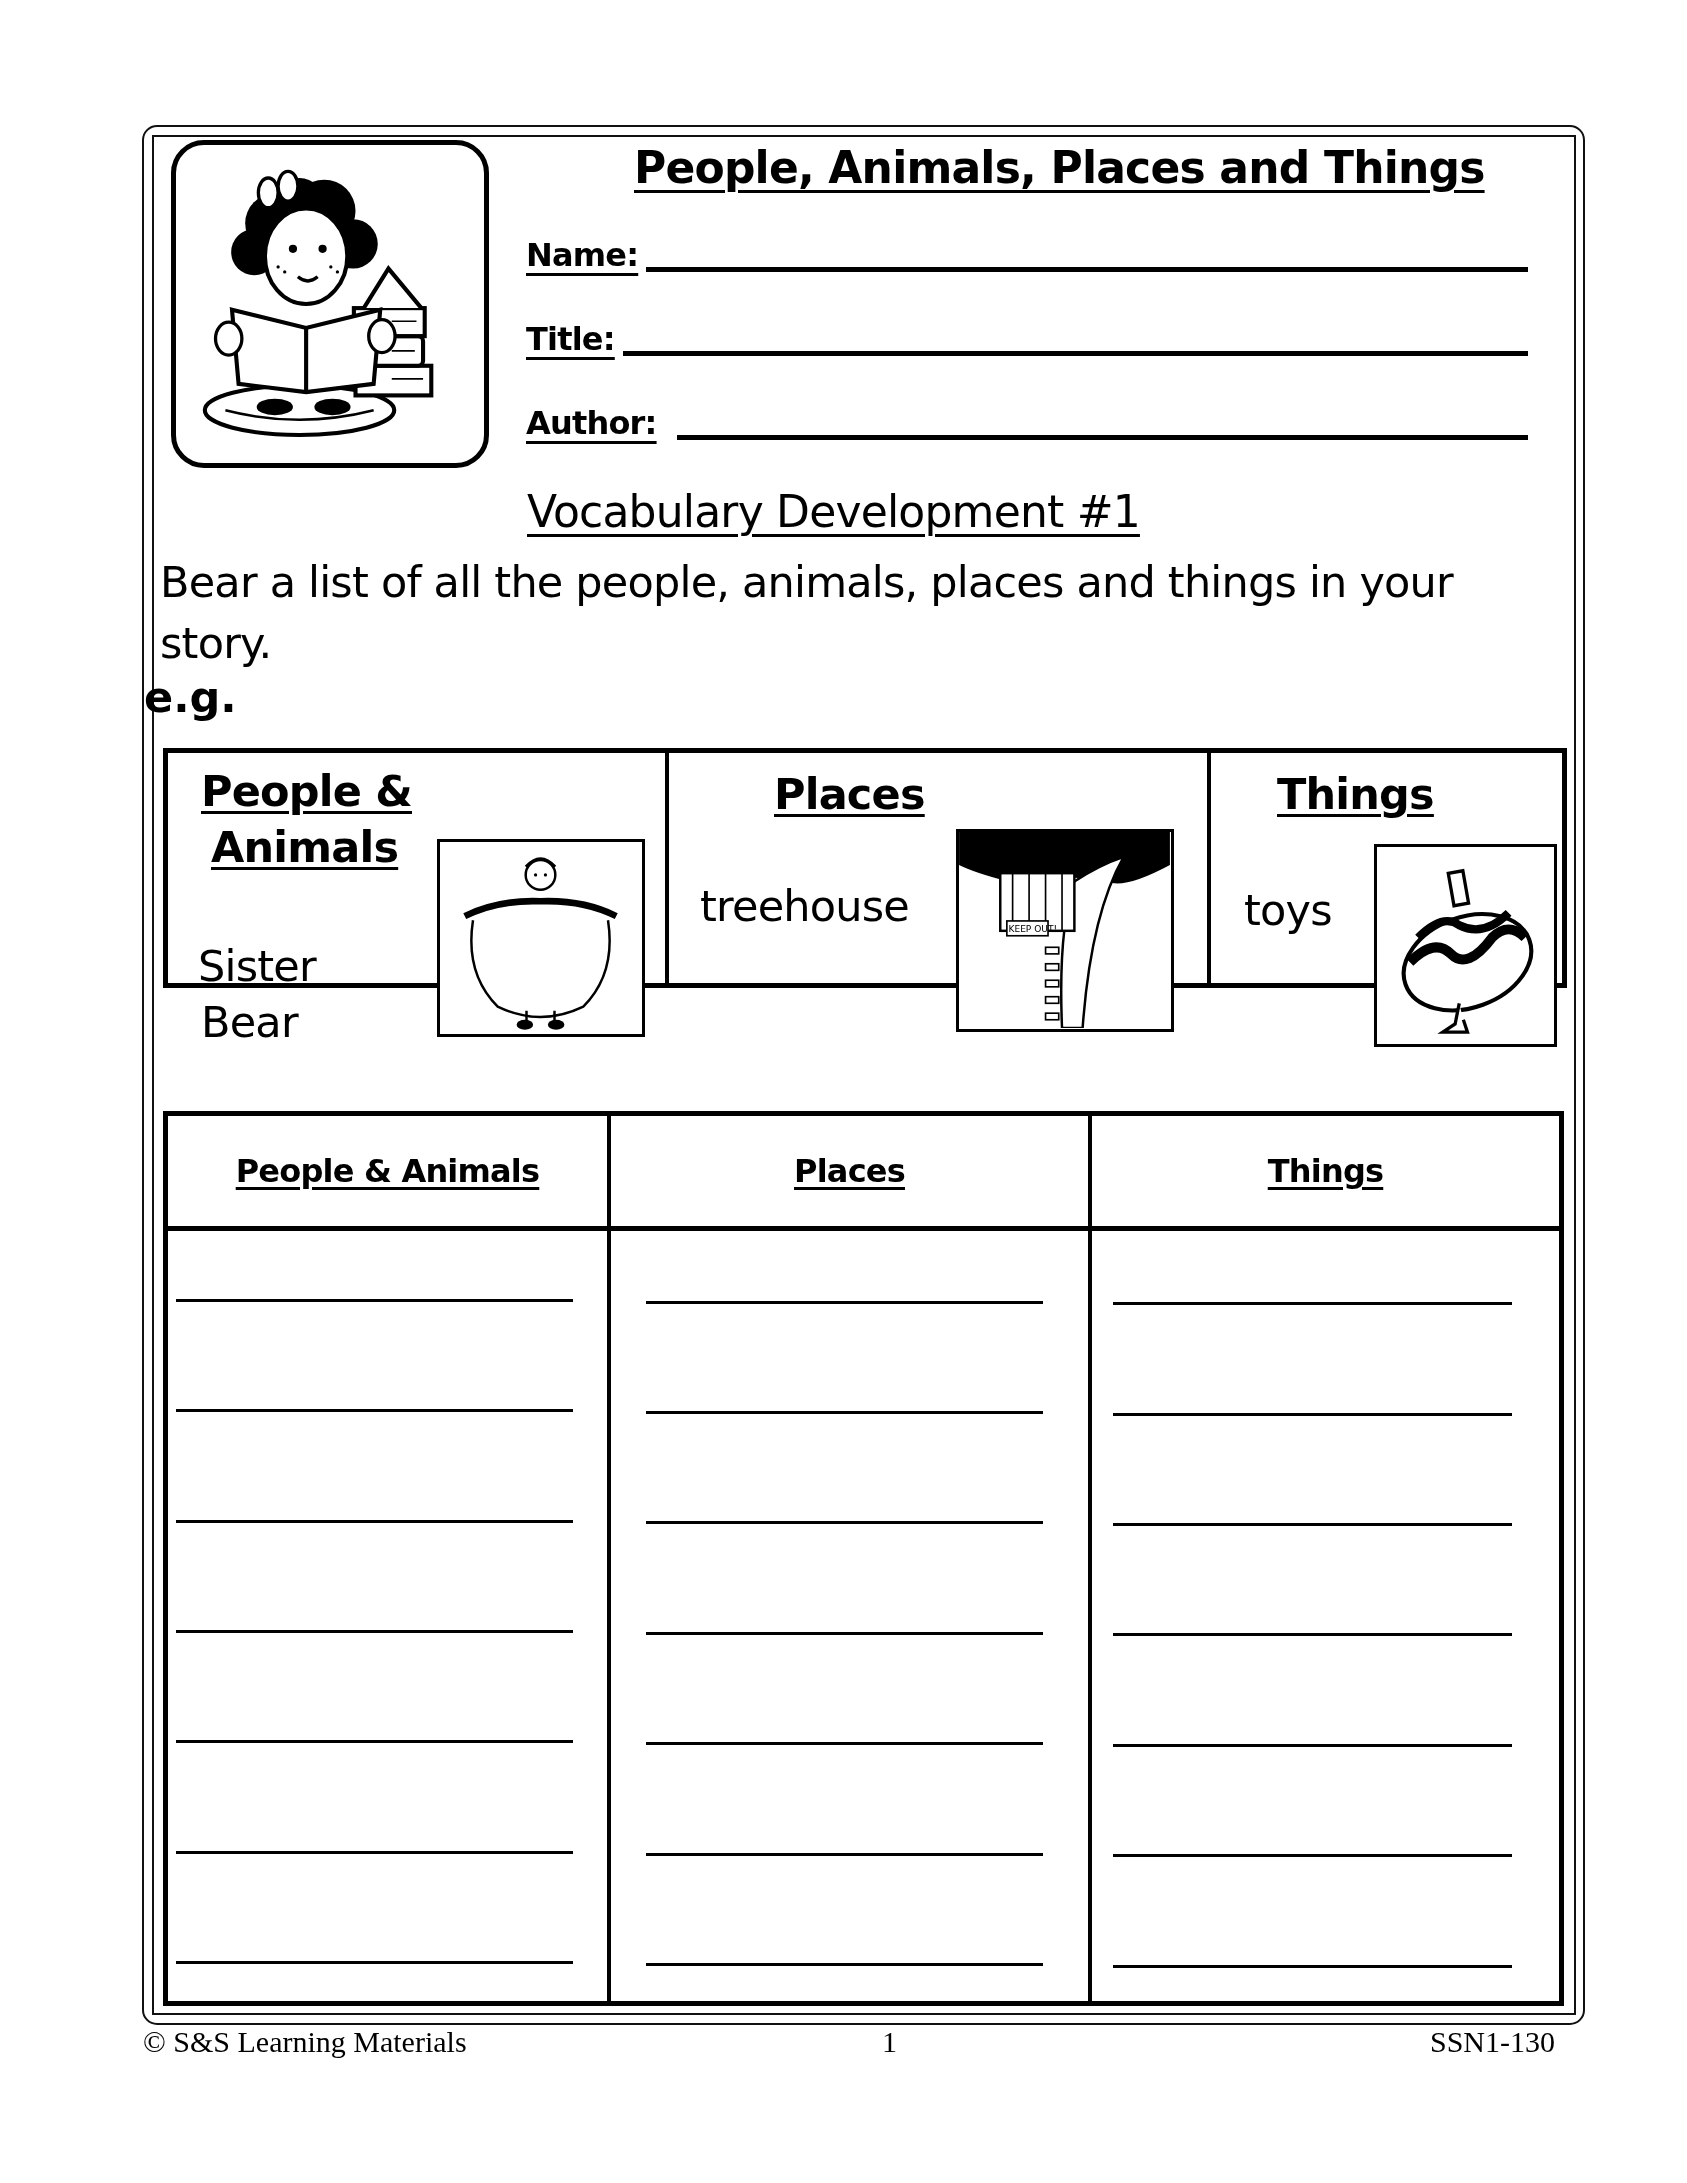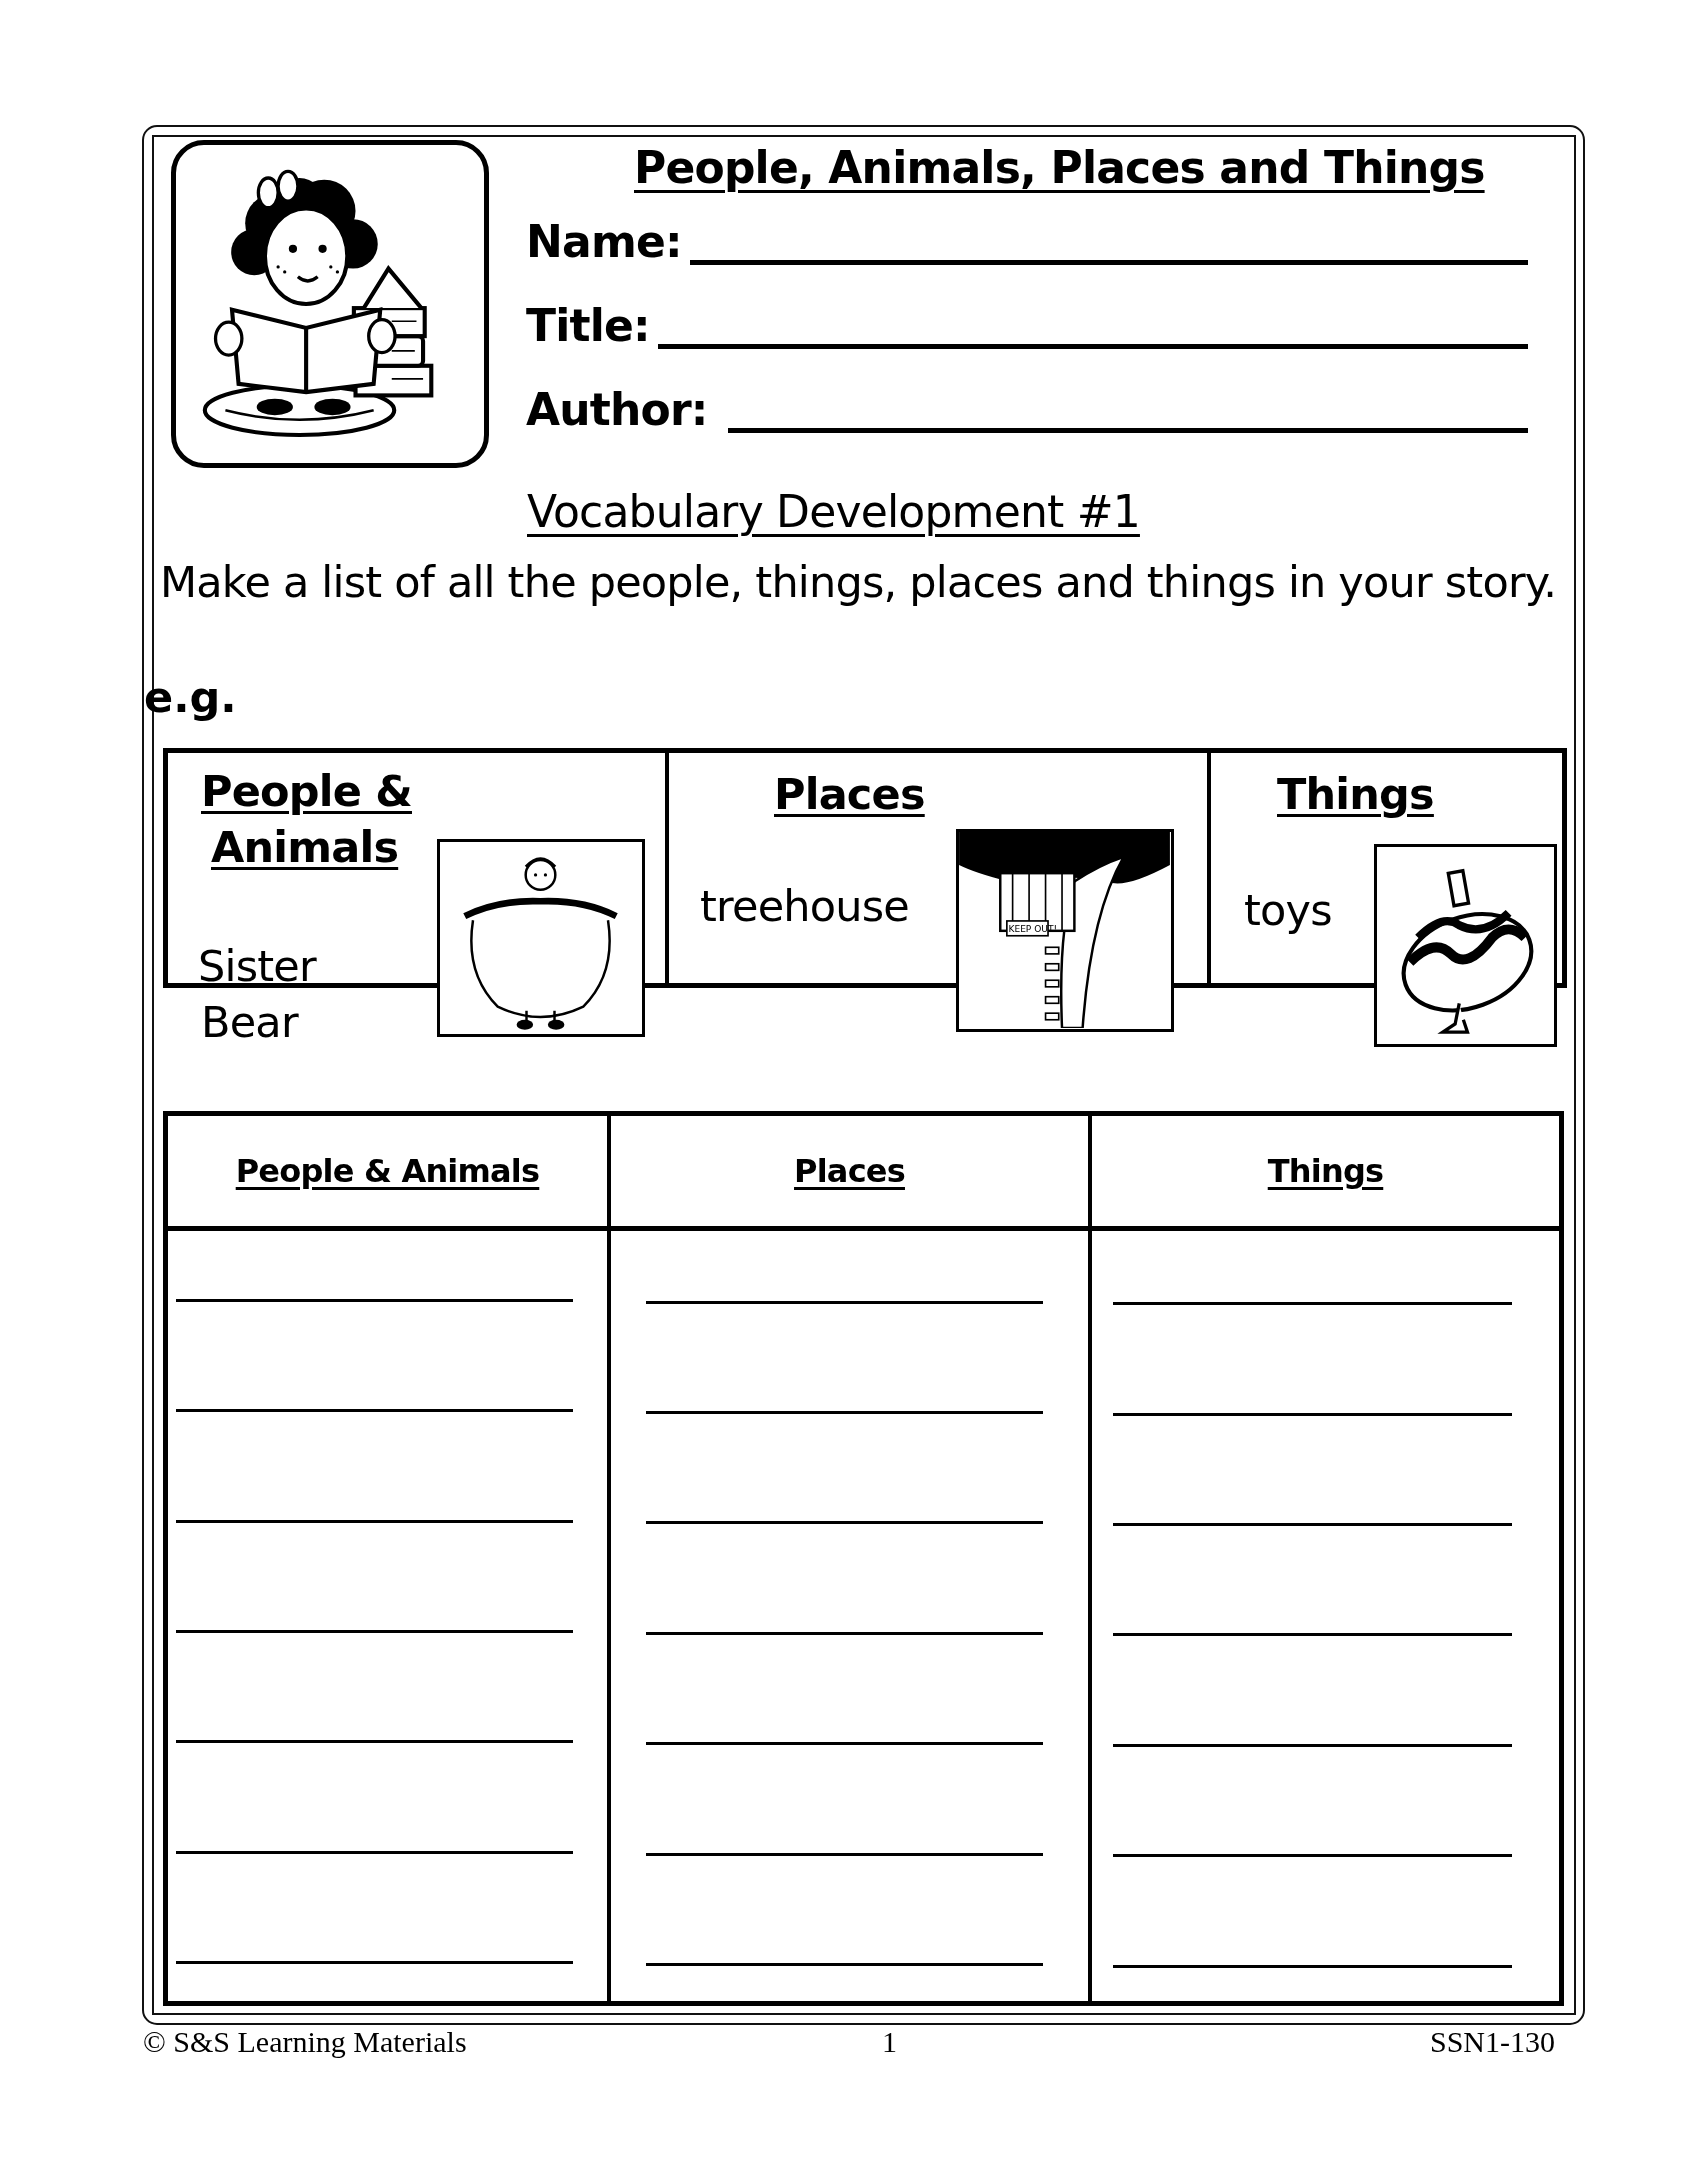--- a/index.html
+++ b/index.html
@@ -23,23 +23,24 @@
       border: 5px solid #000; border-radius: 33px; box-sizing: border-box;
       background: #fff; overflow: hidden;
     }
     .title {
       left: 634px; top: 142px; font-weight: bold; font-size: 44px;
       text-decoration: underline; text-decoration-thickness: 3.3px; text-underline-offset: 6.6px;
       letter-spacing: -0.8px; white-space: nowrap;
     }
     .field-row { left: 526px; display: flex; align-items: flex-end; width: 1002px; }
     .field-label {
-      font-weight: bold; font-size: 44px; letter-spacing: -0.8px;
-      text-decoration-thickness: 3.3px; text-underline-offset: 6.6px;
+      font-weight: bold; font-size: 32px; letter-spacing: -0.8px;
+      text-decoration: underline; text-decoration-thickness: 3.3px; text-underline-offset: 6.6px;
       white-space: nowrap;
+      margin-top: 20px;
     }
     .field-line {
       flex: 1; height: 0; border-bottom: 5px solid #000; margin-left: 8.2px; margin-bottom: 1.6px;
     }
     .section-title {
       left: 527px; top: 486px; font-weight: normal; font-size: 44px; letter-spacing: -0.8px;
       text-decoration: underline; text-decoration-thickness: 3.3px; text-underline-offset: 6.6px;
       white-space: nowrap;
     }
     .instructions {
@@ -140,21 +141,21 @@
 <div class="abs field-row" style="top:300px;">
   <span class="field-label">Title:</span>
   <span class="field-line"></span>
 </div>
 <div class="abs field-row" style="top:384px;text-align:right;">
   <span class="field-label">Author:</span>
   <span class="field-line" style="margin-left:20px;"></span>
 </div>
 
 <div class="abs section-title">Vocabulary Development #1</div>
-<div class="abs instructions">Make a list of all the people, things, places and things in your story.</div>
+<div class="abs instructions">Bear a list of all the people, animals, places and things in your story.</div>
 <div class="abs eg">e.g.</div>
 
 <div class="abs example">
   <div class="example-col" style="width:501px;">
     <div class="ex-head" style="left:33px; top:11.5px;">People &amp;</div>
     <div class="ex-head" style="left:43px; top:68px;">Animals</div>
     <div class="ex-word" style="left:30px; top:185px;">Sister</div>
     <div class="ex-word" style="left:33px; top:241px;">Bear</div>
     <div class="ex-pic" style="left:269px; top:86px; width:208px; height:198px;">
       <svg width="201" height="191" viewBox="0 0 244 232">

